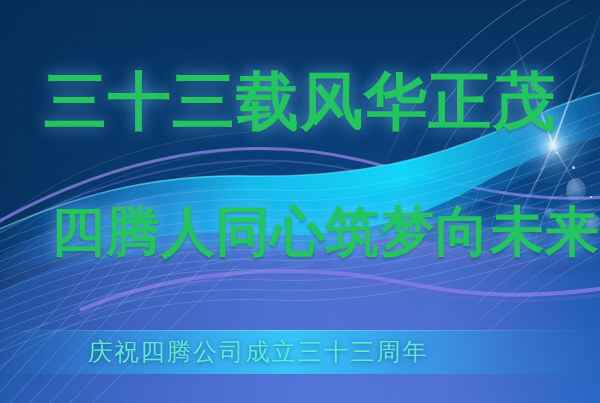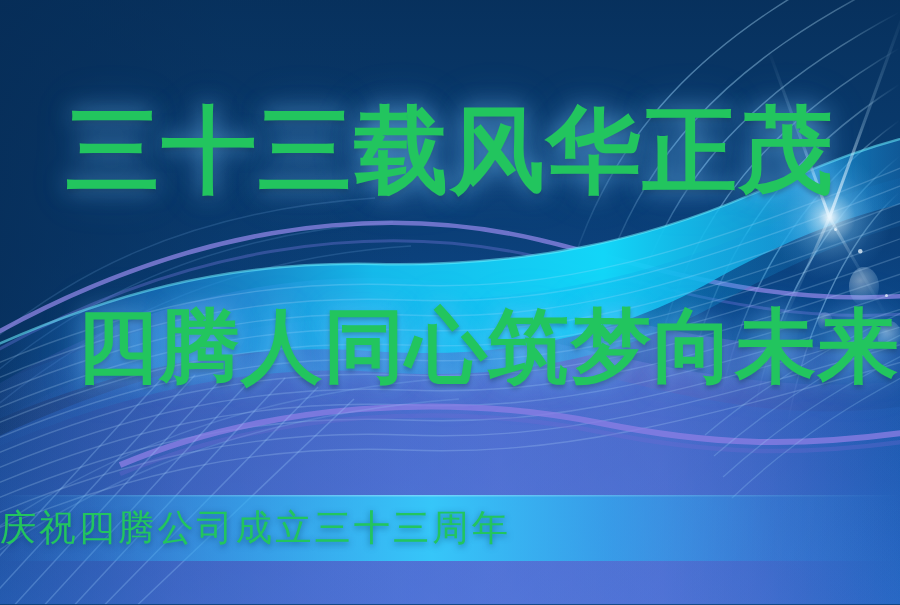--- a/index.html
+++ b/index.html
@@ -75,21 +75,21 @@
     text-align:center;color:#22c55e;
     font-family:Liberation Sans, sans-serif;
     font-weight:bold;
     white-space:nowrap;
     text-shadow:0 0 14px rgba(120,200,255,.55), 0 0 30px rgba(90,170,255,.33), 0 2px 3px rgba(4,28,56,.40);
   }
   #line1{top:62px;font-size:69px;line-height:78px;letter-spacing:1px;}
   #line2{top:196px;font-size:60px;line-height:70px;letter-spacing:1px;}
   #subtitle{
     position:absolute;left:0;top:336px;width:517px;
-    text-align:left;color:#22c55e;
+    text-align:center;color:#5eead4;
     font-family:"DejaVu Serif","Liberation Serif",serif;
     font-size:25px;line-height:33px;letter-spacing:2px;
     white-space:nowrap;
     text-shadow:0 1px 4px rgba(6,52,100,.55);
   }
 </style>
 </head>
 <body>
 
 <div id="banner">

